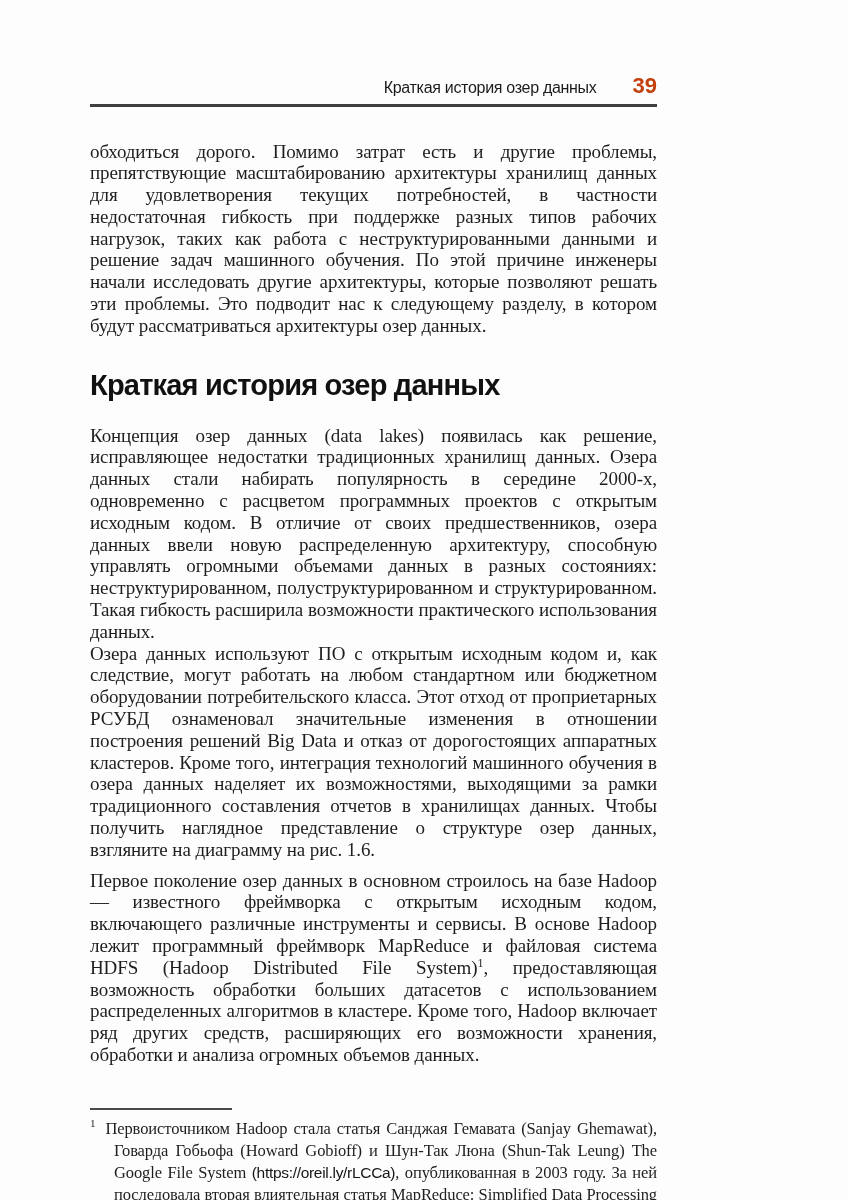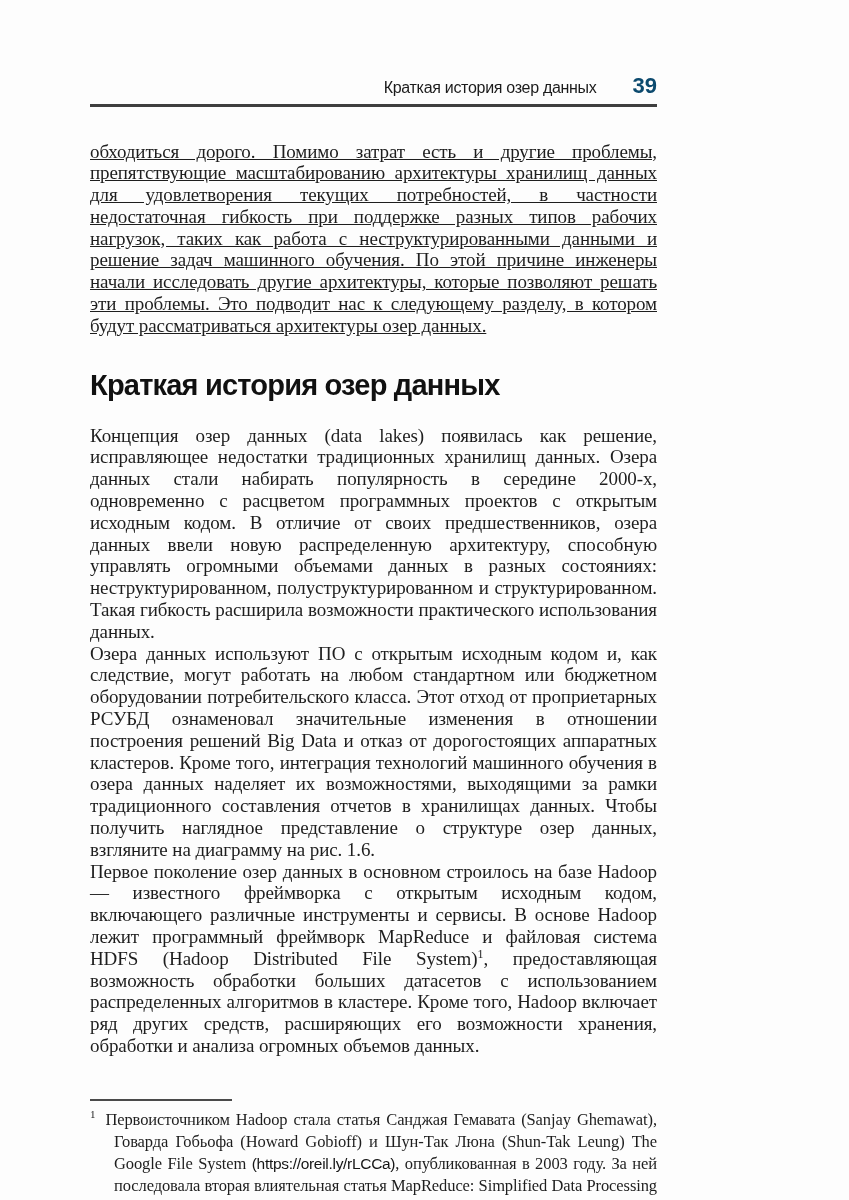--- a/index.html
+++ b/index.html
@@ -31,40 +31,40 @@
   .running-head {
     font-family: "Liberation Sans", "DejaVu Sans", sans-serif;
     font-size: 16px;
     letter-spacing: -0.3px;
     color: #1b1b1b;
   }
   .page-number {
     font-family: "Liberation Sans", "DejaVu Sans", sans-serif;
     font-size: 22px;
     font-weight: 700;
-    color: #0c4a6e;
+    color: #c2410c;
   }
   .head-rule {
     margin-top: 6px;
     height: 2.5px;
     background: #3f3f3f;
   }
   
   .body-par {
     margin: 0;
     font-size: 19px;
     line-height: 21.8px;
     letter-spacing: -0.1px;
     text-align: justify;
     color: #1e1e1e;
   }
-  .par-1 { margin-top: 34px; text-decoration: underline; }
+  .par-1 { margin-top: 34px; }
   .par-2 { margin-top: 24px; }
   .par-3 { margin-top: 0; }
-  .par-4 { }
+  .par-4 { margin-top: 9px; }
   .section-heading {
     margin: 32px 0 12px 0;
     font-family: "Liberation Sans", "DejaVu Sans", sans-serif;
     font-size: 29px;
     font-weight: 700;
     letter-spacing: -0.8px;
     line-height: 32px;
     color: #111;
   }
   .fn-ref {

